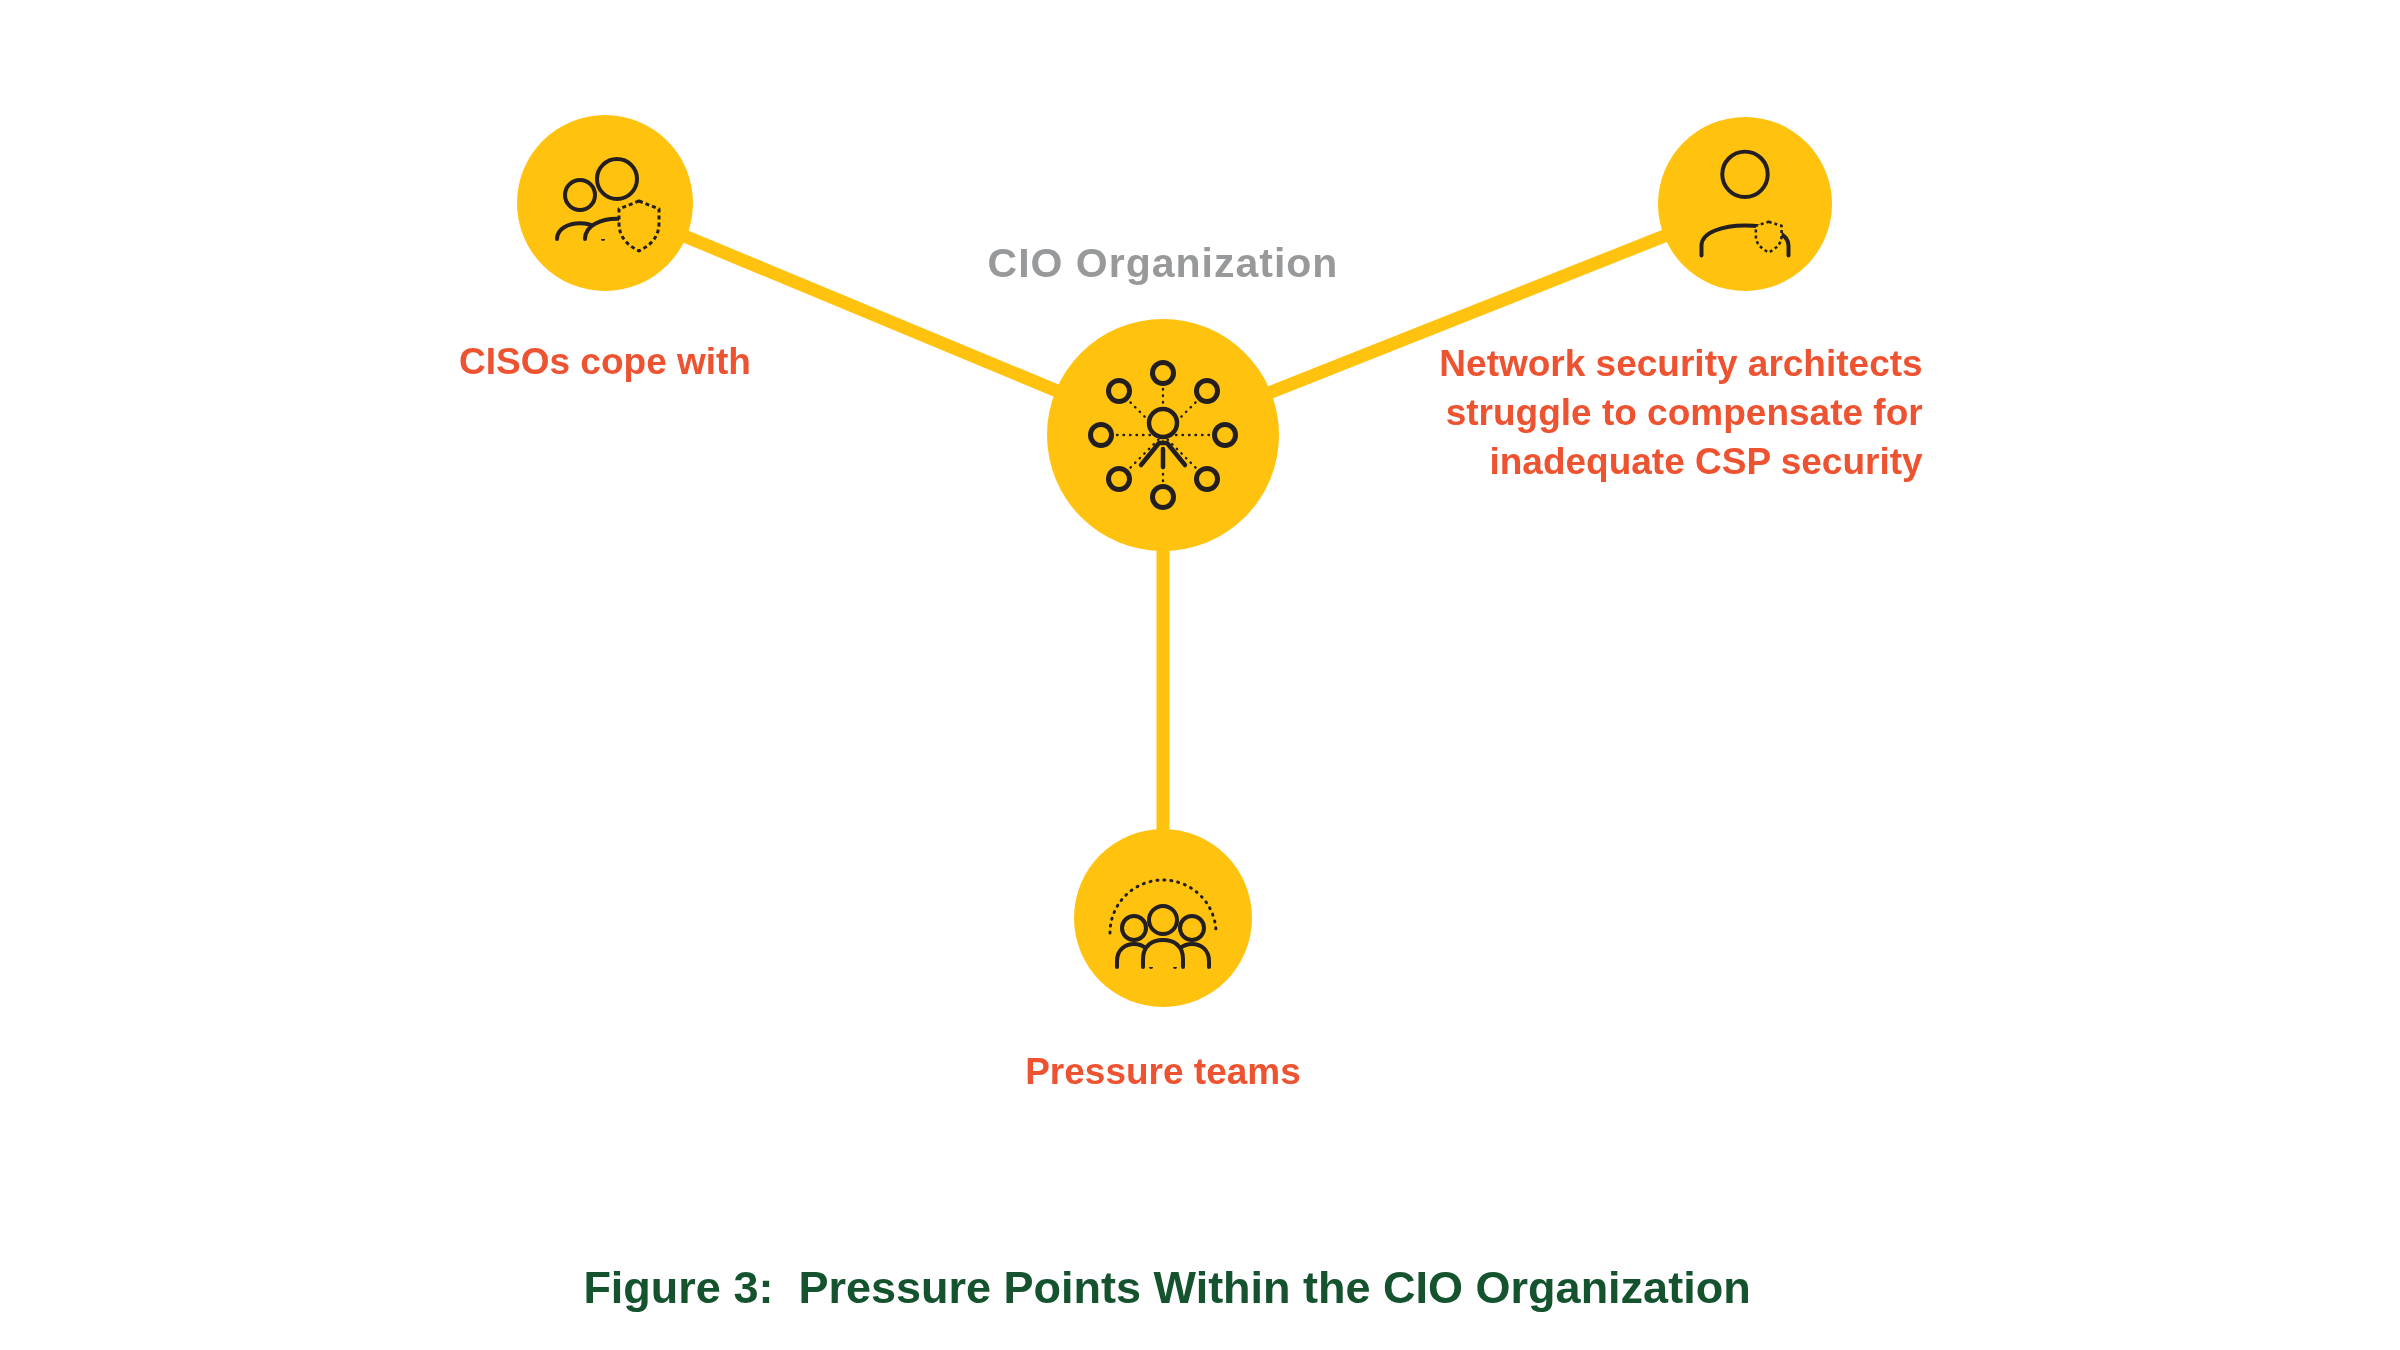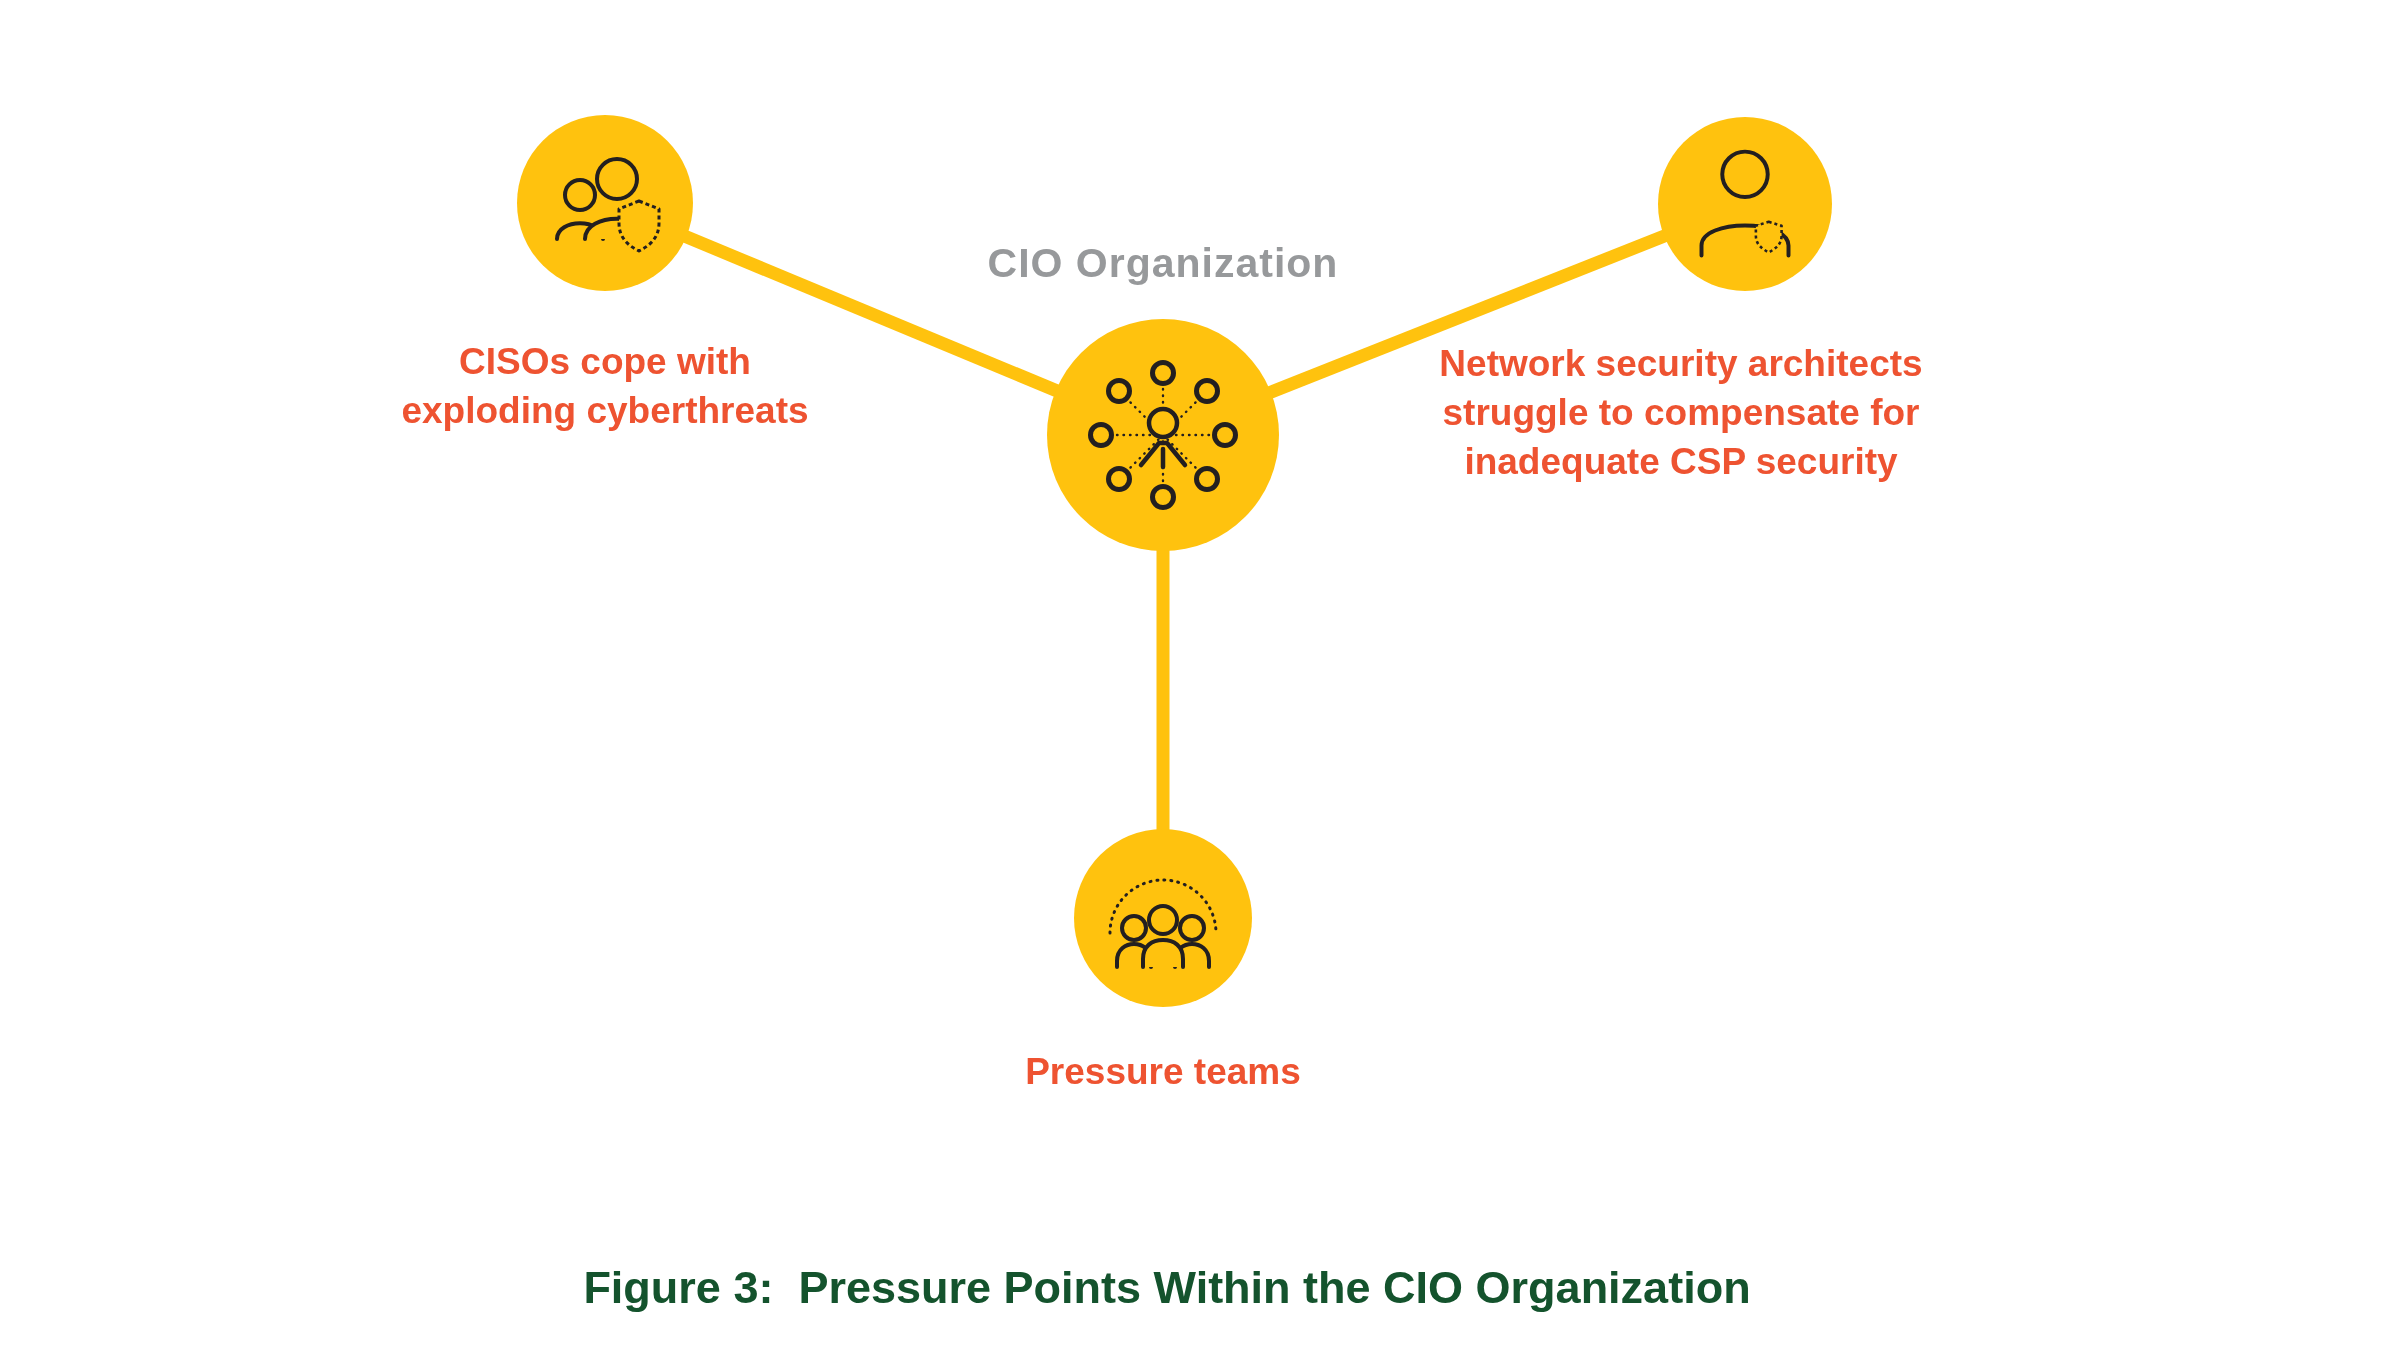--- a/index.html
+++ b/index.html
@@ -48,21 +48,21 @@
     white-space: nowrap;
     z-index: 3;
   }
   .label {
     position: absolute;
     transform: translateX(-50%);
     color: #EE5331;
     font-size: 37px;
     font-weight: 700;
     line-height: 1.32;
-    text-align: center;
+    text-align: right;
     white-space: nowrap;
     z-index: 3;
   }
   .label span { display: block; }
   .label-cisos     { left: 605px;  top: 338px; }
   .label-network   { left: 1681px; top: 340px; }
   .label-devsecops { left: 1163px; top: 1048px; }
 
   .caption {
     position: absolute;
@@ -152,21 +152,20 @@
 
       <circle cx="89" cy="91" r="14" fill="#FFC20E" stroke="#231F20" stroke-width="4"></circle>
       <path d="M69 138 V130 C69 117 78 111 89 111 C100 111 109 117 109 130 V138" fill="#FFC20E" stroke="#231F20" stroke-width="4" stroke-linecap="round"></path>
     </svg>
   </div>
 
   <div class="center-label">CIO Organization</div>
 
   <div class="label label-cisos">
     <span>CISOs cope with</span>
-    <span>exploding cyberthreats</span>
   </div>
 
   <div class="label label-network">
     <span>Network security architects</span>
     <span>struggle to compensate for</span>
     <span>inadequate CSP security</span>
   </div>
 
   <div class="label label-devsecops">
     <span>Pressure teams</span>

